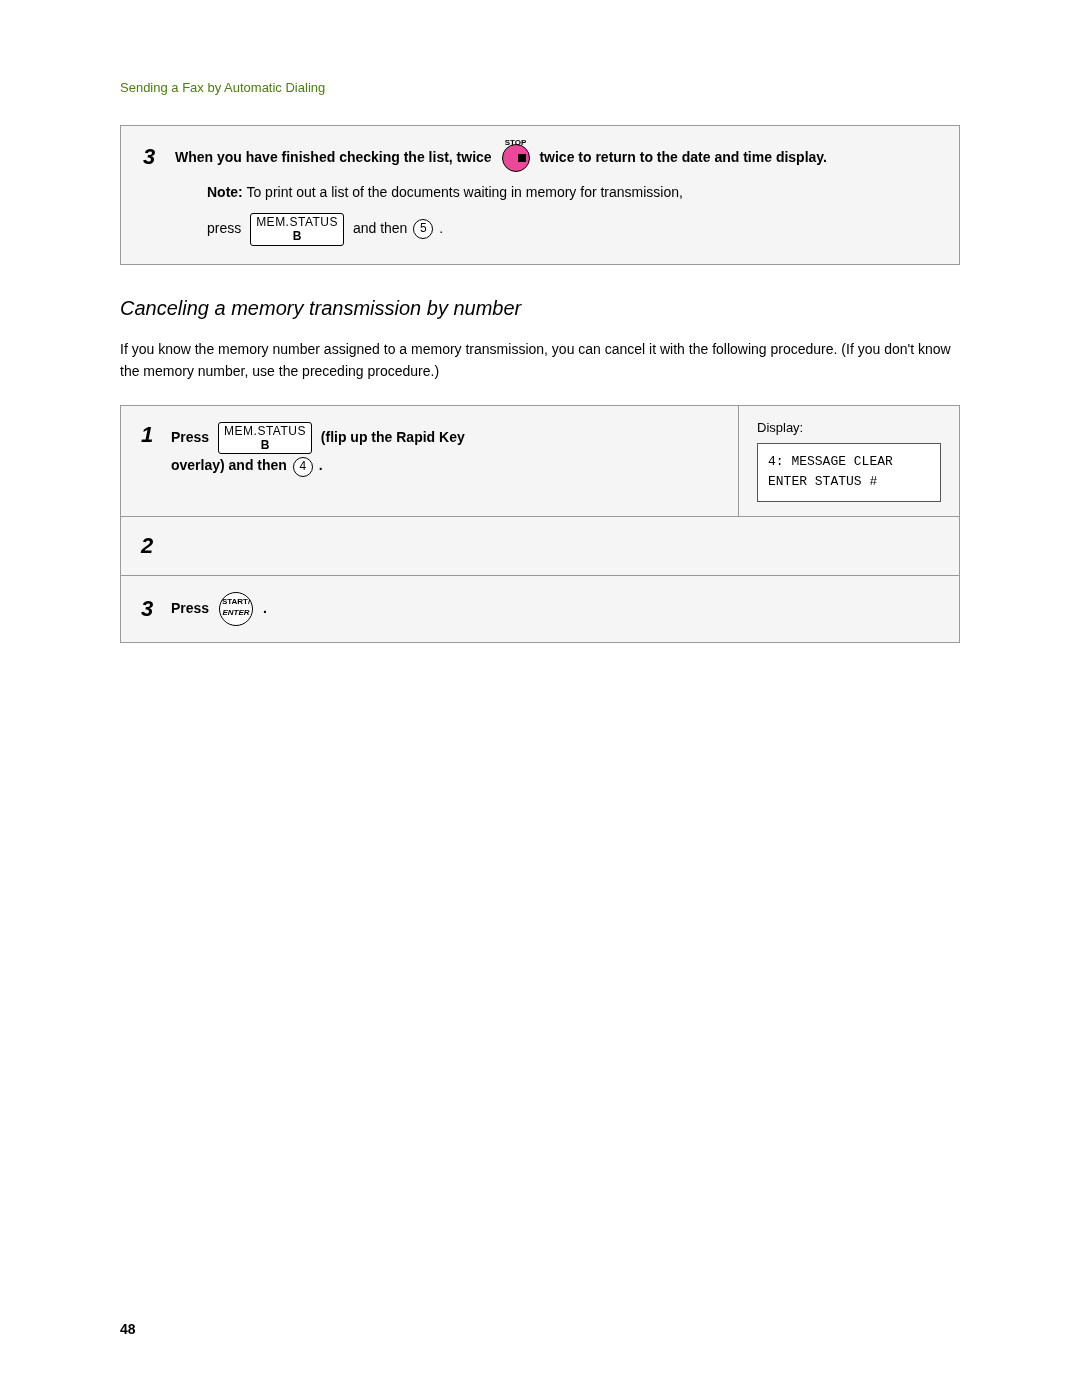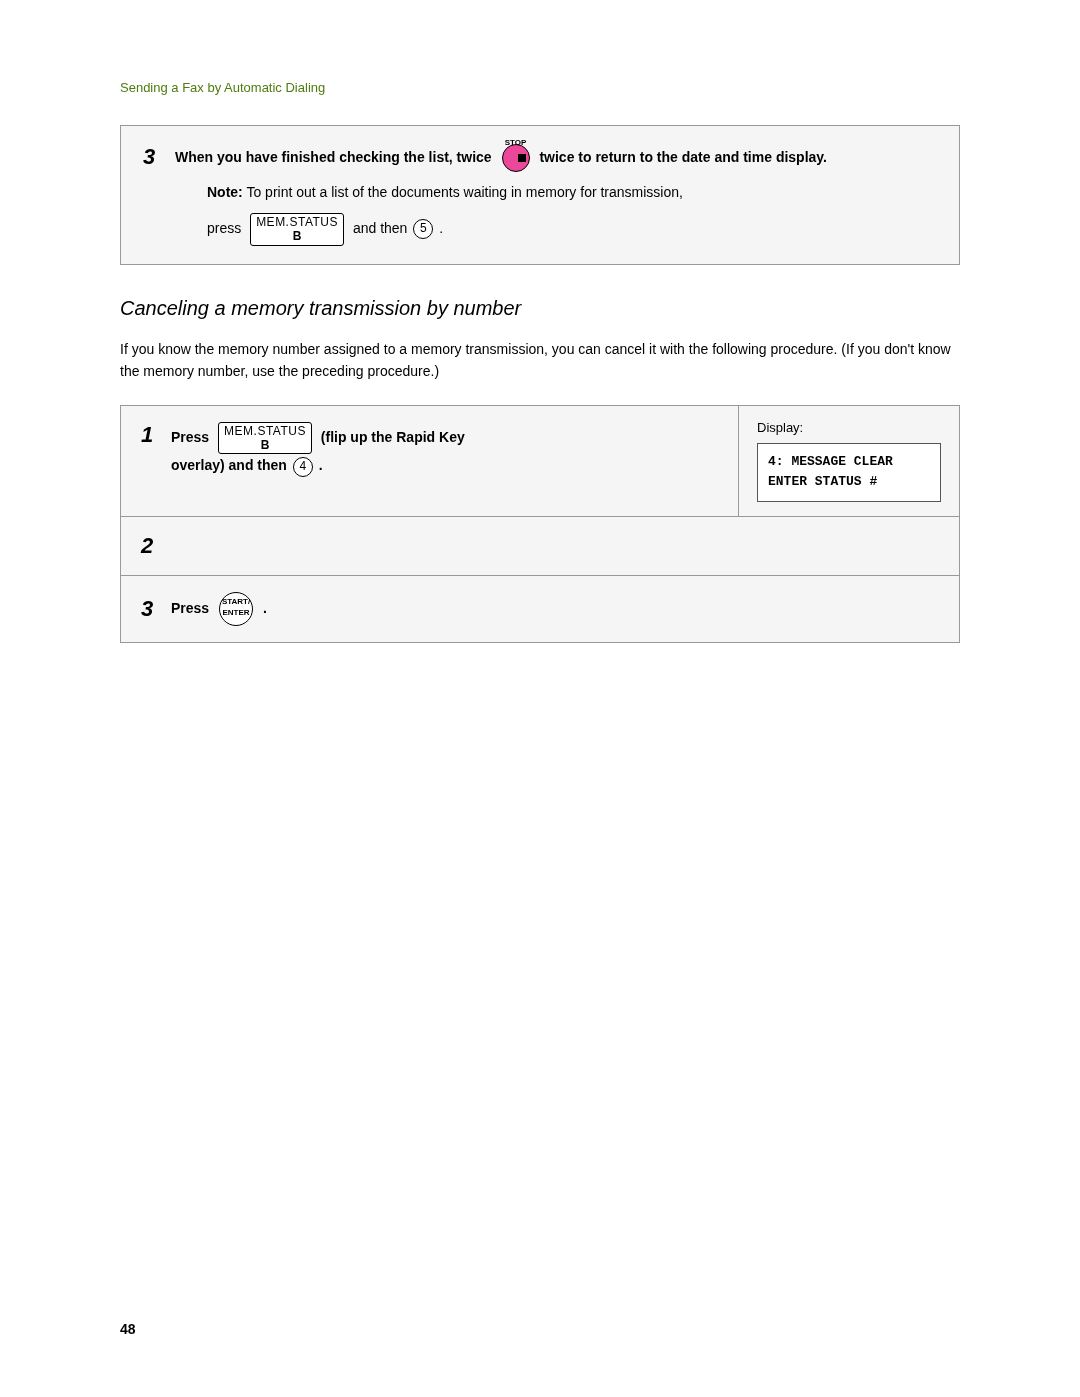--- a/index.html
+++ b/index.html
@@ -107,21 +107,20 @@
       margin-bottom: 8px;
     }
 
     .display-box {
       border: 1px solid #555;
       padding: 8px 10px;
       font-size: 13px;
       font-family: 'Courier New', monospace;
       background: #fff;
       line-height: 1.6;
-      font-weight: bold;
     }
 
     .step-full {
       padding: 16px 20px;
     }
 
     
     .key-button {
       display: inline-flex;
       flex-direction: column;
@@ -311,21 +310,21 @@
 
     <div class="steps-row">
       <div class="step-full" style="display:flex; gap:8px; align-items:center;">
         <div class="step-num">3</div>
         <div>
           <span class="bold-text">Press</span>
           
           <span style="display:inline-block; margin: 0 6px; vertical-align:middle;">
             <span class="key-circle-start">
               <div style="font-size:8px; font-weight:bold; line-height:1.3;">START/</div>
-              <div style="font-size:8px; font-weight:bold; line-height:1.3;">ENTER</div>
+              <div style="font-size:8px; font-weight:bold; line-height:1.3;font-style:italic;">ENTER</div>
             </span>
           </span>
           <span class="bold-text">.</span>
         </div>
       </div>
     </div>
 
   </div>
 
   <div class="page-number">48</div>

